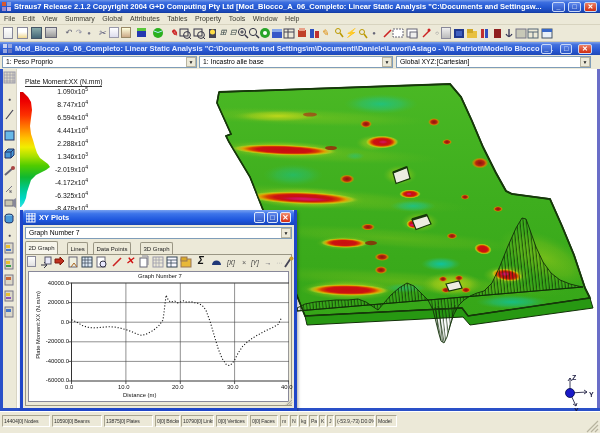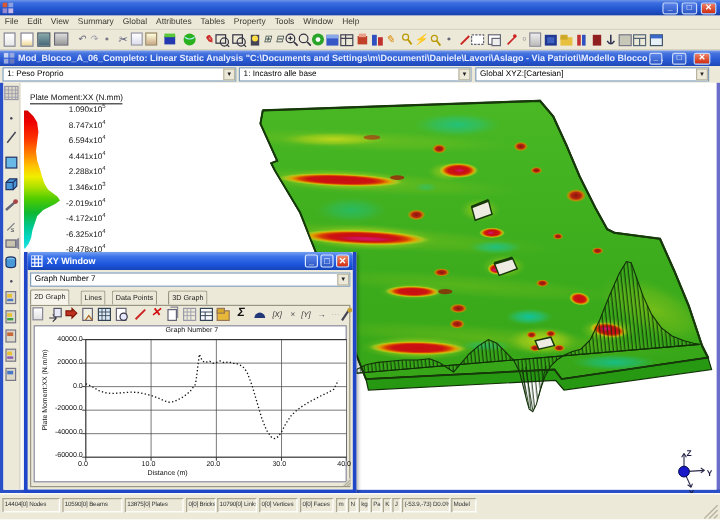--- a/index.html
+++ b/index.html
@@ -32,20 +32,21 @@
 <body>
 <div id="page">
 
 <div class="abs" id="titlebar">
  <svg class="abs" style="left:2px;top:2px" width="10" height="10">
         <rect x="0" y="0" width="4" height="4" fill="#d85830"></rect>
         <rect x="5" y="0" width="4" height="4" fill="#88a0e0"></rect>
         <rect x="0" y="5" width="4" height="4" fill="#9888d0"></rect>
         <rect x="5" y="5" width="4" height="4" fill="#c8b8e8"></rect>
       </svg>
+ <span style="position:absolute;left:14px">Straus7 Release 2.1.2 Copyright 2004 G+D Computing Pty Ltd [Mod_Blocco_A_06_Completo: Linear Static Analysis "C:\Documents and Settingsw...</span>
  <div class="tbtn b" style="left:552px">_</div>
  <div class="tbtn b" style="left:568px">□</div>
  <div class="tbtn r" style="left:584px">✕</div>
 </div>
 
 <div class="abs" id="menubar"><span style="margin-left:4px">File</span><span>Edit</span><span>View</span><span>Summary</span><span>Global</span><span>Attributes</span><span>Tables</span><span>Property</span><span>Tools</span><span>Window</span><span>Help</span></div>
 
 <div class="abs" id="toolbar">
 <i class="ti" style="left:3px;background:linear-gradient(#fff,#e8e8e8);border:1px solid #889;width:10px;height:12px"></i>
 <i class="ti" style="left:17px;background:linear-gradient(#fff 40%,#f0d890);border:1px solid #889;width:11px;height:12px"></i>
@@ -438,21 +439,21 @@
 
 <div class="abs" id="xydlg">
  <div class="abs" id="dlgtitle">
   <svg class="abs" style="left:3px;top:3px" width="10" height="10">
           <rect x="0" y="0" width="9" height="9" fill="none" stroke="#fff"></rect>
           <line x1="0" y1="3" x2="9" y2="3" stroke="#fff"></line>
           <line x1="0" y1="6" x2="9" y2="6" stroke="#fff"></line>
           <line x1="3" y1="0" x2="3" y2="9" stroke="#fff"></line>
           <line x1="6" y1="0" x2="6" y2="9" stroke="#fff"></line>
         </svg>
-  <span style="position:absolute;left:16px">XY Window</span>
+  <span style="position:absolute;left:16px">XY Plots</span>
   <div class="dbtn" style="left:231px;background:linear-gradient(180deg,#5c86ec,#2c56c4)">_</div>
   <div class="dbtn" style="left:244px;background:linear-gradient(180deg,#5c86ec,#2c56c4)">□</div>
   <div class="dbtn" style="left:257px;background:linear-gradient(180deg,#f09070,#d42b10)">✕</div>
  </div>
  <div class="combo" style="left:2px;top:17px;width:267px;height:12px">Graph Number 7<span class="cArr">▼</span></div>
  <div class="tab" style="left:2px;top:31px;background:#f6f4ea;height:13px;z-index:2">2D Graph</div>
  <div class="tab" style="left:44px;top:32px">Lines</div>
  <div class="tab" style="left:70px;top:32px">Data Points</div>
  <div class="tab" style="left:117px;top:32px">3D Graph</div>
  <div class="abs" style="left:2px;top:44px;width:267px;height:152px;background:#ece9d8;border:1px solid #9a9684"></div>

